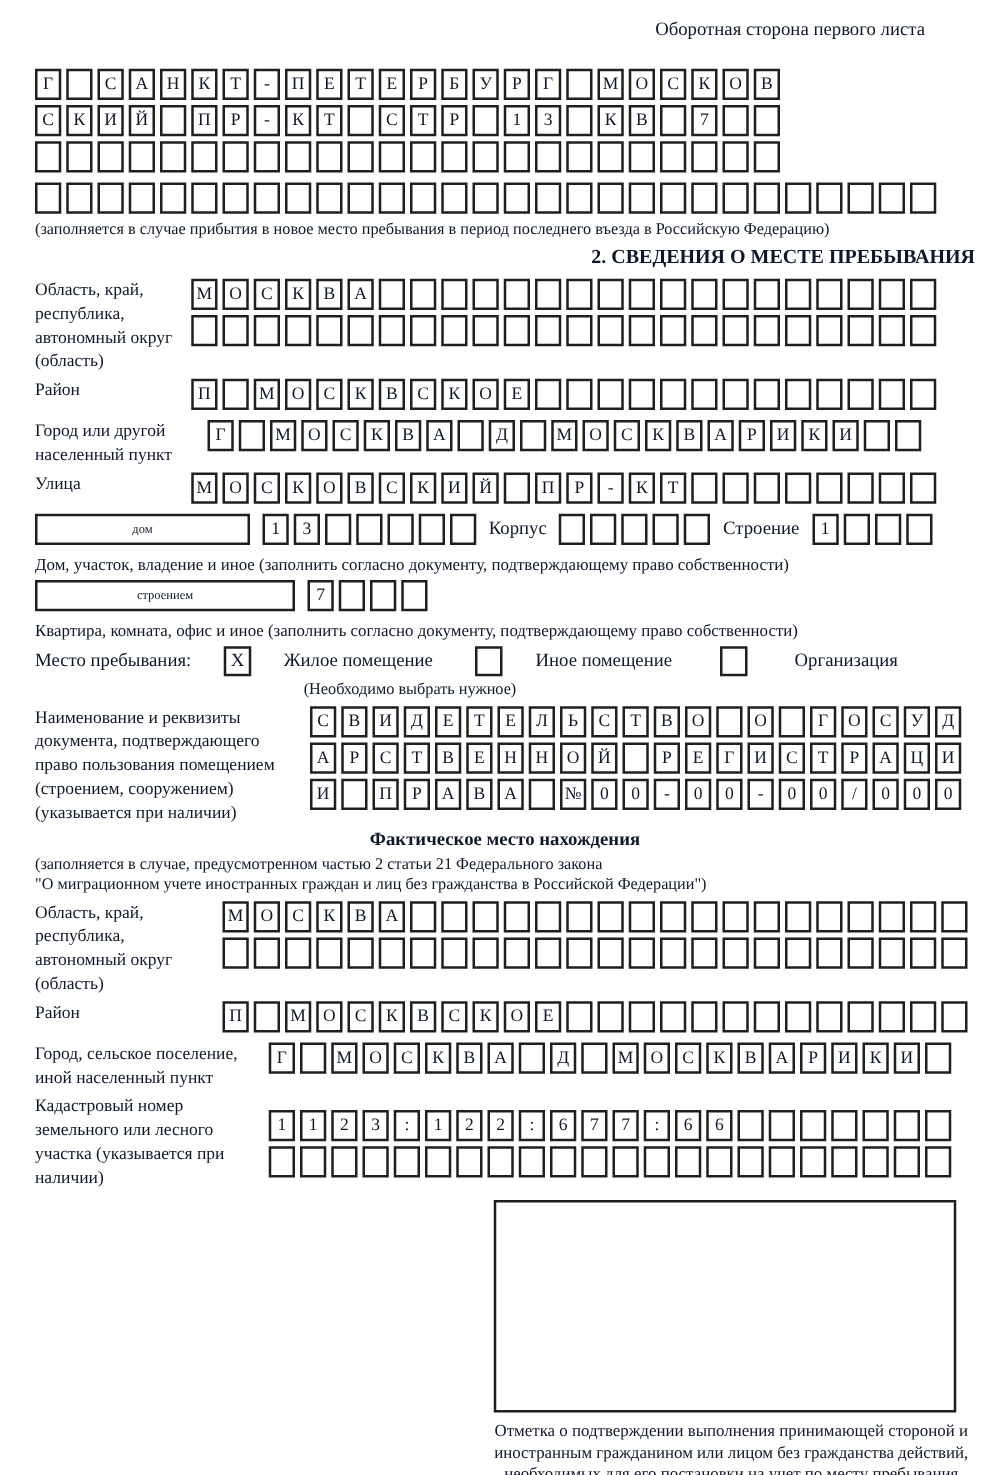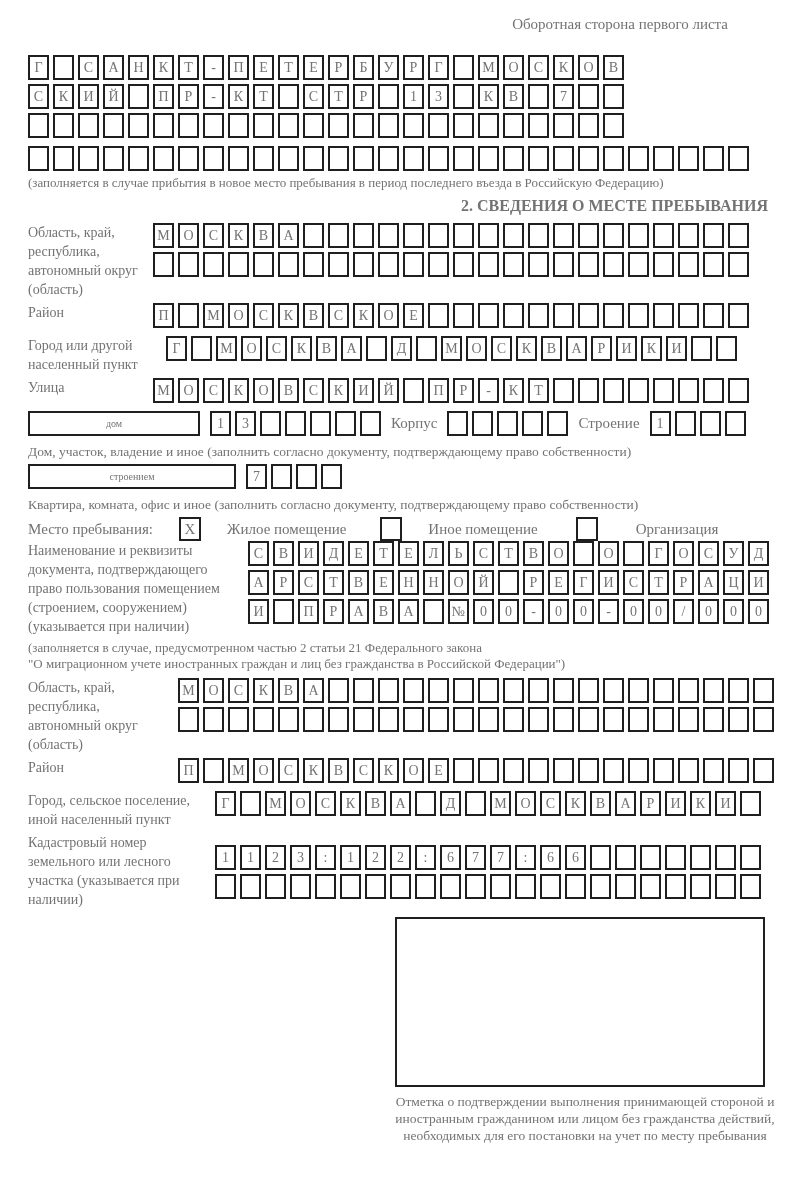--- a/index.html
+++ b/index.html
@@ -1,23 +1,23 @@
 <!DOCTYPE html>
 <html><head>
 <meta charset="utf-8">
 <style>
   * { box-sizing: border-box; margin: 0; padding: 0; }
   html, body { background: #ffffff; }
   body { width: 800px; }
   .page {
     position: relative;
     width: 800px; height: 1180px;
-    padding: 16px 32px 0 28px;
+    padding: 16px 20px 0 28px;
     font-family: "Liberation Serif", "DejaVu Serif", serif;
-    color: #737373;
+    color: #0f172a;
     background: #fff;
     overflow: hidden;
   }
   .hdr-right { text-align: right; font-size: 15px; padding-right: 40px; }
 
   .row { display: flex; align-items: flex-start; margin-bottom: 4px; }
   .lbl { font-size: 14px; line-height: 19px; flex: 0 0 auto; padding-right: 6px; }
   .w140 { width: 140px; } .w125 { width: 125px; } .w138 { width: 138px; }
   .w220 { width: 220px; } .w150 { width: 150px; } .w187 { width: 187px; }
 
@@ -377,20 +377,21 @@
 
   <div class="cb-row">
     <span class="cb-lbl">Место пребывания:</span>
     <span class="cbox">X</span>
     <span class="cb-lbl">Жилое помещение</span>
     <span class="cbox" style="margin-left:18px"></span>
     <span class="cb-lbl">Иное помещение</span>
     <span class="cbox" style="margin-left:22px; margin-right:22px"></span>
     <span class="cb-lbl">Организация</span>
   </div>
+  <div class="choose-note">(Необходимо выбрать нужное)</div>
 
   <div class="row">
     <div class="lbl w220">Наименование и реквизиты документа, подтверждающего право пользования помещением (строением, сооружением) (указывается при наличии)</div>
     <div class="cellcol">
       <div class="cellrow">
           <span class="cell">С</span>
           <span class="cell">В</span>
           <span class="cell">И</span>
           <span class="cell">Д</span>
           <span class="cell">Е</span>
@@ -453,20 +454,21 @@
           <span class="cell">0</span>
           <span class="cell">0</span>
           <span class="cell">/</span>
           <span class="cell">0</span>
           <span class="cell">0</span>
           <span class="cell">0</span>
         </div>
     </div>
   </div>
 
+  <div class="subheading">Фактическое место нахождения</div>
   <div class="note">(заполняется в случае, предусмотренном частью 2 статьи 21 Федерального закона</div>
   <div class="note" style="margin-bottom:6px">"О миграционном учете иностранных граждан и лиц без гражданства в Российской Федерации")</div>
 
   <div class="row">
     <div class="lbl w150">Область, край, республика, автономный округ (область)</div>
     <div class="cellcol">
       <div class="cellrow">
           <span class="cell">М</span>
           <span class="cell">О</span>
           <span class="cell">С</span>

